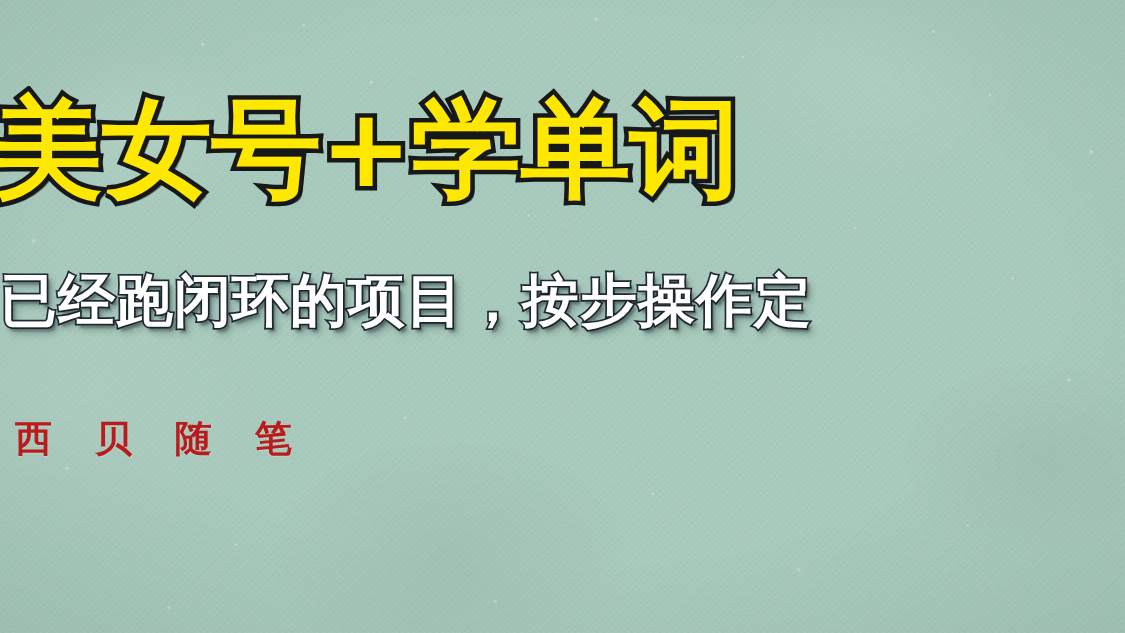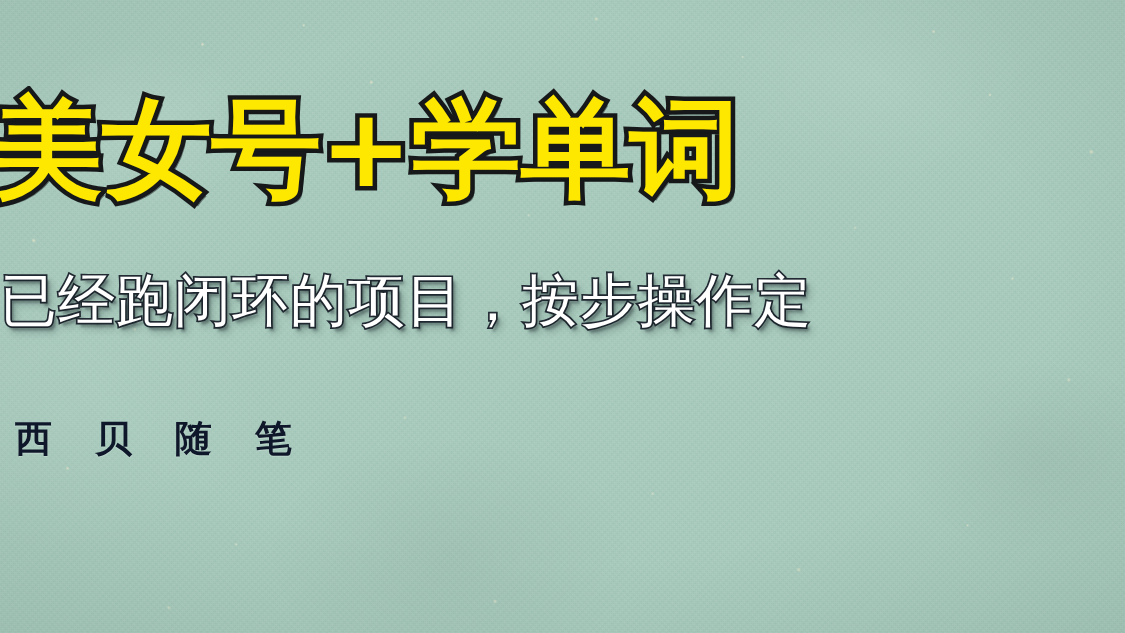--- a/index.html
+++ b/index.html
@@ -115,41 +115,41 @@
        3px 3px 0 #16181a,
        4px 4px 0 rgba(22,24,26,.55);
     transform: scaleX(1.02);
   }
 
   
   .subtitle {
     margin-top: 56px;
     font-family: "DejaVu Serif", "Liberation Serif", serif;
     font-size: 57px;
-    font-weight: 400;
+    font-weight: 700;
     line-height: 1.38;
     text-align: center;
     color: #ffffff;
     white-space: nowrap;
     -webkit-text-stroke: 3.4px #222a33;
     paint-order: stroke fill;
     text-shadow:
       3px 4px 3px rgba(25,35,40,.45),
       5px 6px 7px rgba(25,35,40,.28);
     letter-spacing: 1px;
   }
   .subtitle-line { display: block; }
 
   
   .signature {
     margin-top: 74px;
     font-family: "DejaVu Serif", "Liberation Serif", serif;
     font-size: 37px;
     font-weight: 700;
-    color: #0f172a;
+    color: #b91c1c;
     letter-spacing: 15px;
     text-indent: 15px;
     white-space: nowrap;
     text-shadow: 0 1px 1px rgba(255,255,255,.25);
   }
 </style>
 </head>
 <body>
 
 <div id="poster">

